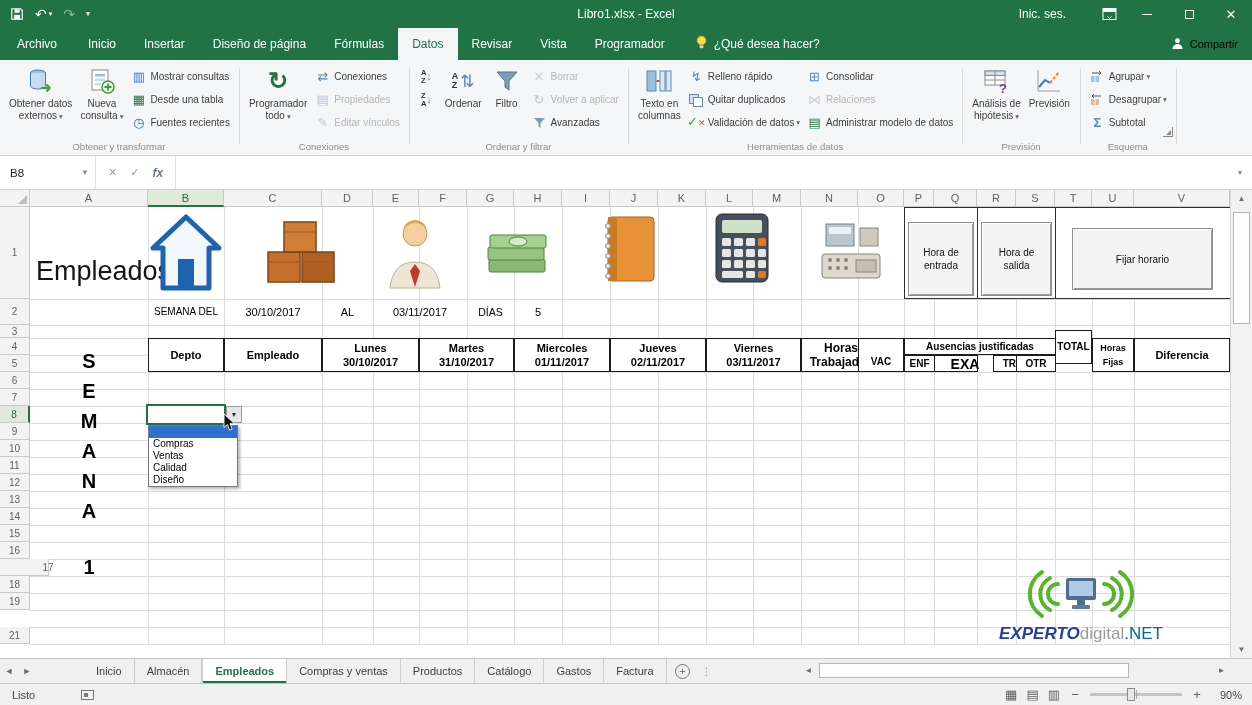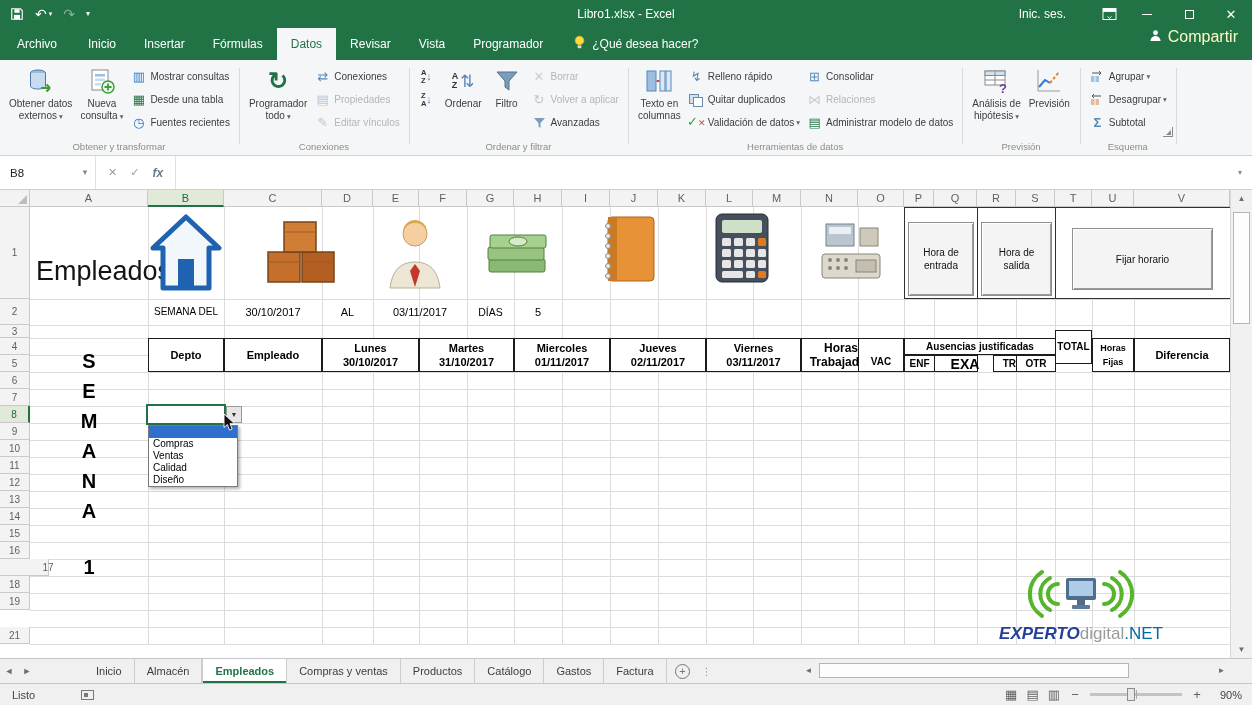--- a/index.html
+++ b/index.html
@@ -19,21 +19,21 @@
 .minbar{width:10px;height:1px;background:#fff;display:inline-block}
 .maxbox{width:9px;height:9px;border:1px solid #fff;display:inline-block}
 .ribopts{width:34px}
 
 
 .tabrow{position:absolute;left:0;top:28px;width:100%;height:32px;background:#217346;display:flex;align-items:stretch;z-index:19}
 .rtab{padding:0 14px;line-height:32px;color:#fff;font-size:12px;white-space:nowrap}
 .rtab.file{padding:0 17px}
 .rtab.active{background:#f5f6f7;color:#217346}
 .tellme{display:flex;align-items:center;gap:6px;color:#fff;margin-left:16px;font-size:12px}
-.share{margin-left:auto;margin-right:14px;display:flex;align-items:flex-start;gap:6px;color:#fef9c3;font-size:16px}
+.share{margin-left:auto;margin-right:14px;display:flex;align-items:center;gap:6px;color:#000000;font-size:11px}
 #rtabs{display:flex}
 
 
 .ribbon{position:absolute;left:0;top:60px;width:100%;height:96px;background:#f5f6f7;border-bottom:1px solid #d2d2d2;display:flex;align-items:stretch;overflow:hidden;z-index:18}
 .rgroup{position:relative;display:flex;flex-direction:column;padding:2px 7px 0 5px}
 .rgroup::after{content:"";position:absolute;right:0;top:8px;height:76px;width:1px;background:#dadada}
 .rg-content{display:flex;align-items:flex-start;height:77px}
 .rg-label{font-size:9.5px;color:#8c8c8c;text-align:center;line-height:15px;height:15px;white-space:nowrap}
 .bigbtn{display:flex;flex-direction:column;align-items:center;padding:4px 4px 0;min-width:42px;height:76px}
 .bigbtn .ricon{height:30px;display:flex;align-items:center;justify-content:center;margin-bottom:2px}
@@ -166,20 +166,21 @@
         </span>
       <span class="winbtn">✕</span>
     </div>
   </div>
 
   <div class="tabrow">
     <div class="rtab file">Archivo</div>
     <div id="rtabs">
         <div class="rtab">Inicio</div>
         <div class="rtab">Insertar</div>
+        <div class="rtab">Diseño de página</div>
         <div class="rtab">Fórmulas</div>
         <div class="rtab active">Datos</div>
         <div class="rtab">Revisar</div>
         <div class="rtab">Vista</div>
         <div class="rtab">Programador</div>
       </div>
     <div class="tellme">
       <span><svg width="13" height="15" viewBox="0 0 13 15">
             <circle cx="6.5" cy="5.5" r="4.3" fill="#ffd84d" stroke="#e0b400"></circle>
             <rect x="4.6" y="10.3" width="3.8" height="3" rx="1" fill="#d8d8d8"></rect>

